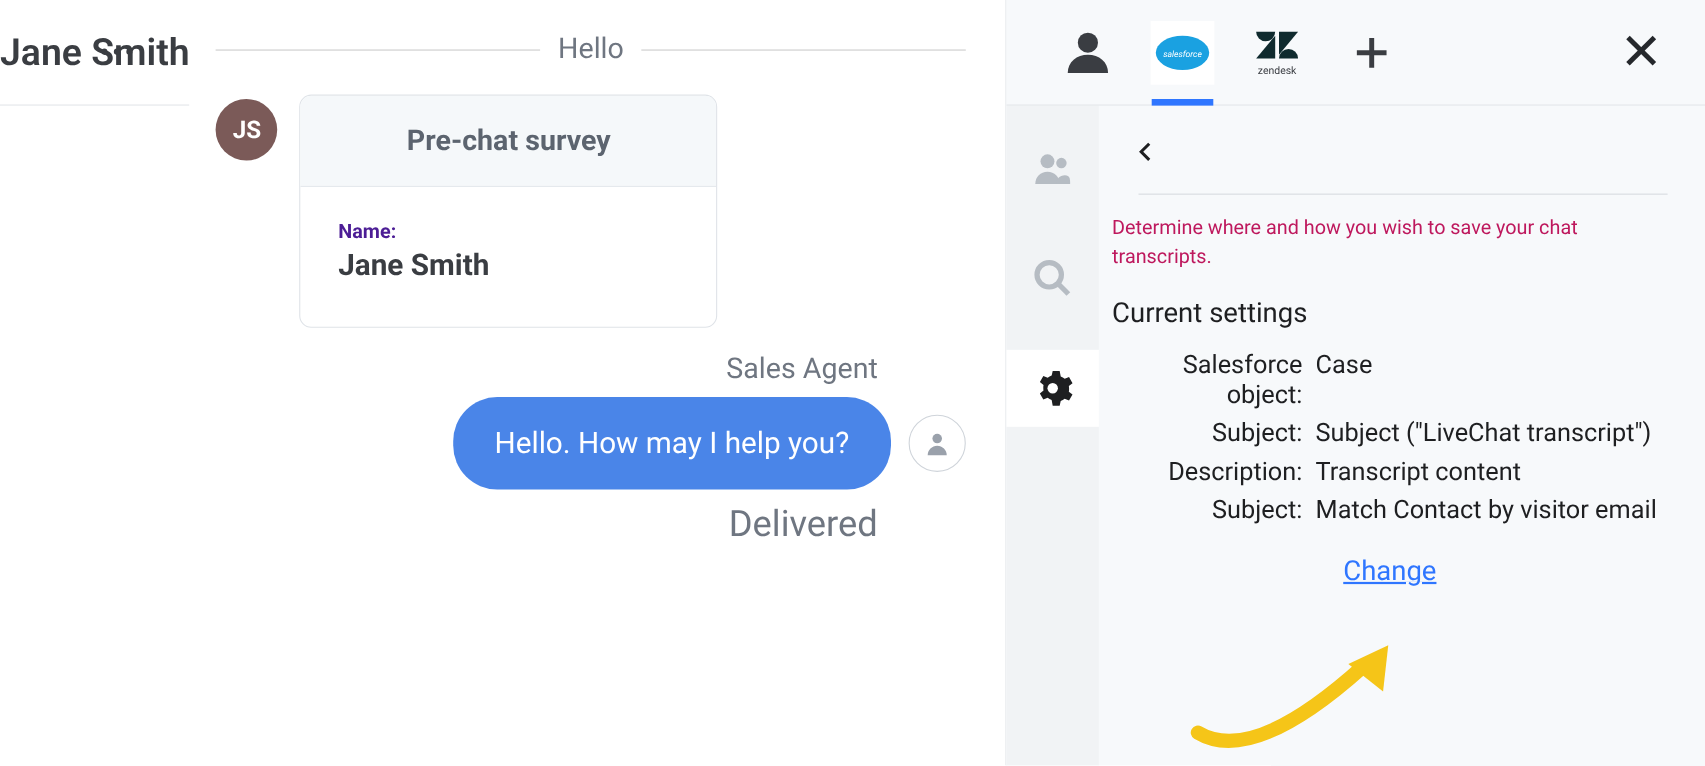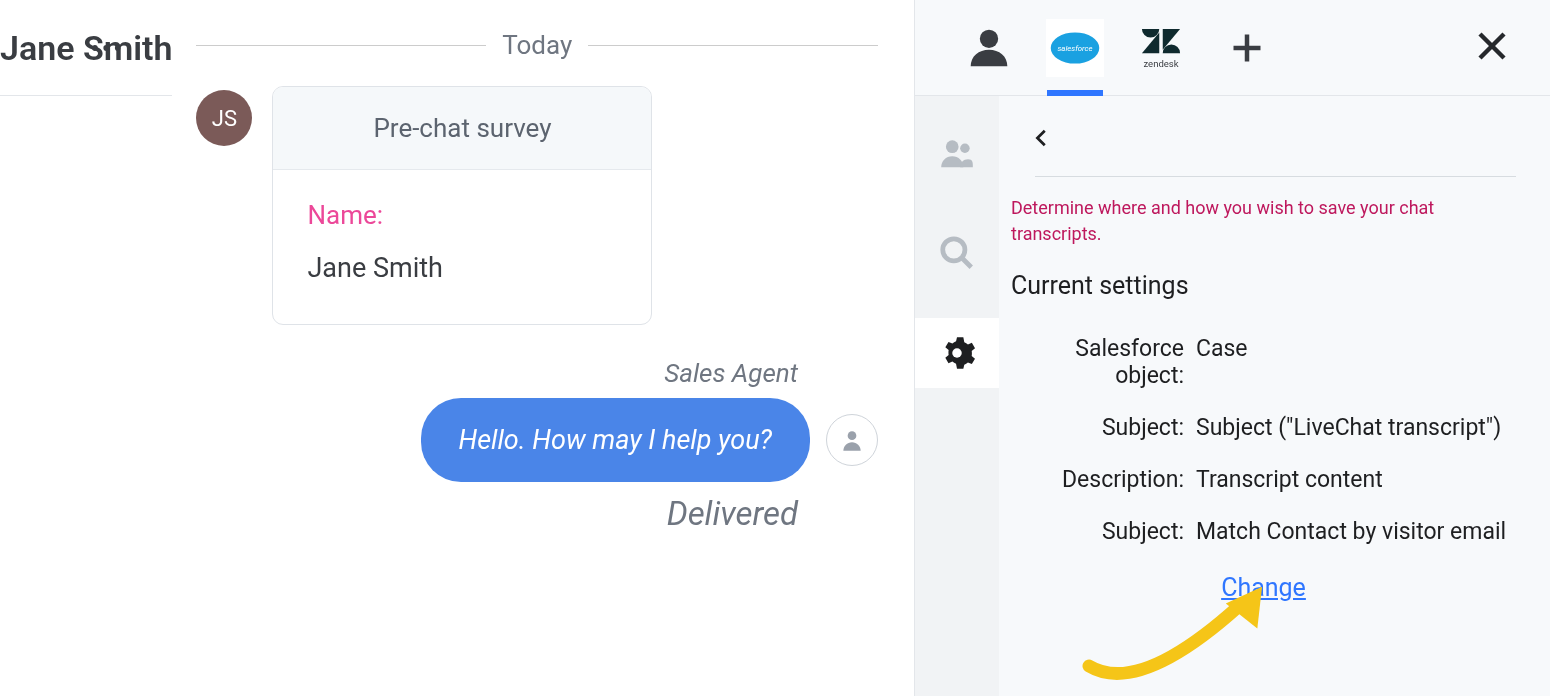--- a/index.html
+++ b/index.html
@@ -61,20 +61,21 @@
     }
     .day-label {
       color: #6f7681;
       font-size: 26px;
     }
     .msg-row {
       display: flex;
       align-items: flex-start;
       gap: 20px;
       margin-bottom: 18px;
+      font-weight: bold;
     }
     .avatar-circle {
       width: 56px;
       height: 56px;
       border-radius: 50%;
       background: #7b5a58;
       color: #fff;
       display: flex;
       align-items: center;
       justify-content: center;
@@ -94,31 +95,30 @@
       padding: 26px 10px;
       text-align: center;
       font-size: 26px;
       color: #5c646f;
       border-bottom: 1px solid #e5e9ed;
     }
     .prechat-body {
       padding: 30px 34px 40px;
     }
     .field-label {
-      font-size: 26px;
-      color: #ec4899;
-      margin-bottom: 22px;
+      font-size: 18px;
+      color: #4c1d95;
+      margin-bottom: 4px;
     }
     .field-value {
       font-size: 27px;
       color: #3a3d42;
     }
     .agent-block {
-      margin-top: 33px;
-      font-style: italic;
+      margin-top: 23px;
     }
     .agent-name-row {
       text-align: right;
       margin-right: 80px;
       font-size: 26px;
       color: #6f7681;
       margin-bottom: 10px;
     }
     .agent-msg-row {
       display: flex;
@@ -279,21 +279,20 @@
     .kv-key {
       width: 135px;
       text-align: right;
       padding-right: 12px;
       font-size: 23px;
       color: #1e1f21;
     }
     .kv-val {
       font-size: 23px;
       color: #1e1f21;
-      margin-top: 17px;
     }
     .change-link {
       display: block;
       text-align: center;
       margin-top: 28px;
       font-size: 25px;
       color: #2f76ff;
       text-decoration: underline;
       cursor: pointer;
     }
@@ -308,21 +307,21 @@
 <body>
 
 <div class="chat-panel">
   <div class="chat-header">
     <div class="chat-title">Jane Smith</div>
     <div class="more-icon">•••</div>
   </div>
   <div class="chat-body">
     <div class="day-divider">
       <div class="day-line"></div>
-      <div class="day-label">Today</div>
+      <div class="day-label">Hello</div>
       <div class="day-line"></div>
     </div>
 
     <div class="msg-row">
       <div class="avatar-circle">JS</div>
       <div class="prechat-card">
         <div class="prechat-head">Pre-chat survey</div>
         <div class="prechat-body">
           <div class="field-label">Name:</div>
           <div class="field-value">Jane Smith</div>

